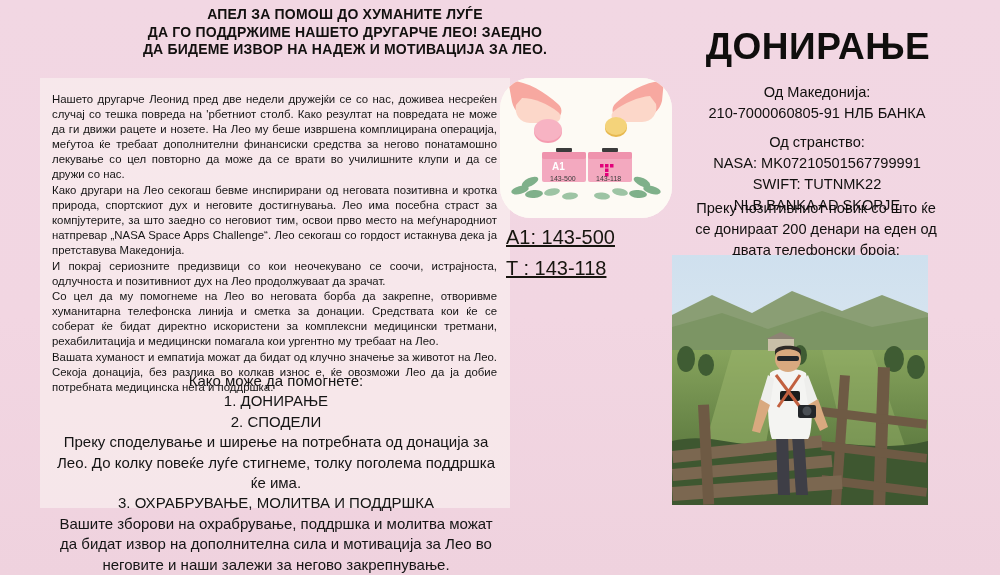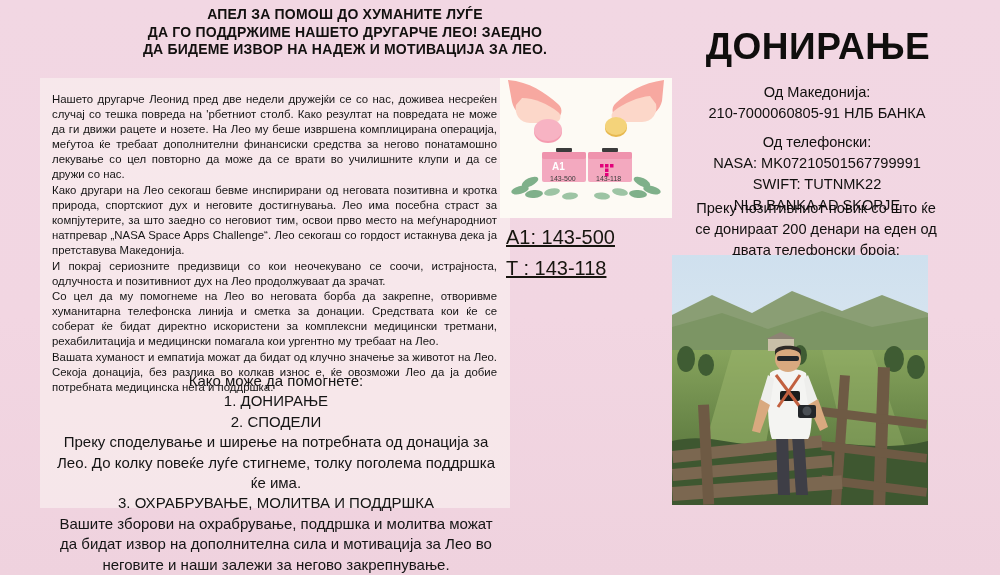--- a/index.html
+++ b/index.html
@@ -94,20 +94,21 @@
 
   
   .illus {
     position: absolute;
     left: 500px;
     top: 78px;
     width: 172px;
     height: 140px;
     background: #fdfaf4;
     overflow: hidden;
+    border-radius: 31px;
   }
   .illus svg { display: block; }
 
   .phone-lines {
     position: absolute;
     left: 506px;
     top: 222px;
     width: 168px;
     font-size: 20px;
     color: #17150f;
@@ -237,21 +238,21 @@
 
   <div class="phone-lines">
     <div>A1: 143-500</div>
     <div>T : 143-118</div>
   </div>
 
   <div class="bank-info">
     <div>Од Македонија:</div>
     <div>210-7000060805-91 НЛБ БАНКА</div>
     <div class="gap"></div>
-    <div>Од телефонски:</div>
+    <div>Од странство:</div>
     <div>NASA: MK07210501567799991</div>
     <div>SWIFT: TUTNMK22</div>
     <div>NLB BANKA AD SKOPJE</div>
   </div>
 
   <div class="call-note">
     <div>Преку позитивниот повик со што ќе</div>
     <div>се донираат 200 денари на еден од</div>
     <div>двата телефонски броја:</div>
   </div>

